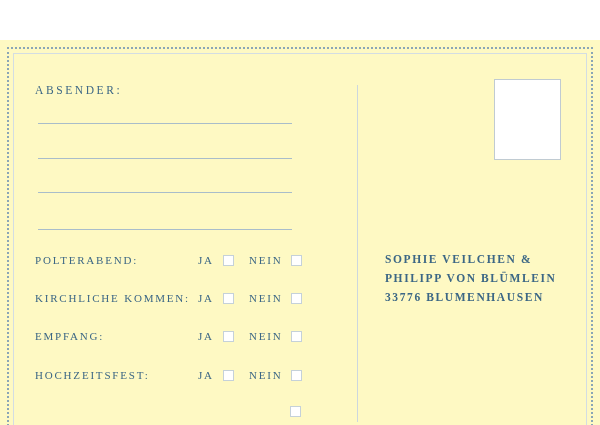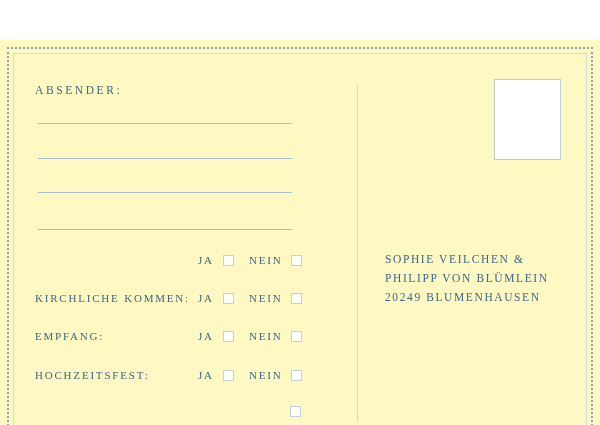--- a/index.html
+++ b/index.html
@@ -55,37 +55,38 @@
   }
   .stamp{
     position:absolute;left:494px;top:39px;width:65px;height:79px;
     border:1px solid #c0cbd2;background:#ffffff;
   }
   .recipient{
     position:absolute;left:385px;top:210px;
     font-size:11.5px;letter-spacing:1.6px;line-height:19px;
     color:#3c6785;
   }
-  .recipient div{white-space:nowrap;}
+  .recipient div{white-space:nowrap;font-weight:bold;}
 </style>
 </head>
 <body>
 
 <div class="postcard">
 
   <div class="border-outer"></div>
   <div class="border-inner"></div>
 
   <div class="absender">ABSENDER:</div>
   <div class="wline l1"></div>
   <div class="wline l2"></div>
   <div class="wline l3"></div>
   <div class="wline l4"></div>
 
   <div class="row r1">
+    <span class="lbl">POLTERABEND:</span>
     <span class="ja-lbl">JA</span>
     <span class="box ja-box"></span>
     <span class="nein-lbl">NEIN</span>
     <span class="box nein-box"></span>
   </div>
 
   <div class="row r2">
     <span class="lbl">KIRCHLICHE KOMMEN:</span>
     <span class="ja-lbl">JA</span>
     <span class="box ja-box"></span>
@@ -112,16 +113,16 @@
   <div class="row r5">
     <span class="box decline-box"></span>
   </div>
 
   <div class="divider"></div>
   <div class="stamp"></div>
 
   <div class="recipient">
     <div>SOPHIE VEILCHEN &amp;</div>
     <div>PHILIPP VON BLÜMLEIN</div>
-    <div>20249 BLUMENHAUSEN</div>
+    <div>33776 BLUMENHAUSEN</div>
   </div>
 
 </div>
 
 </body></html>

